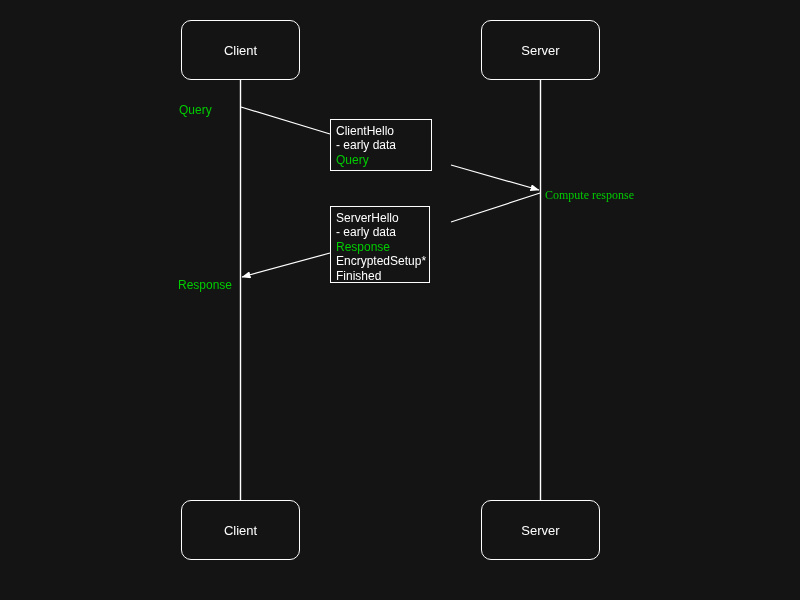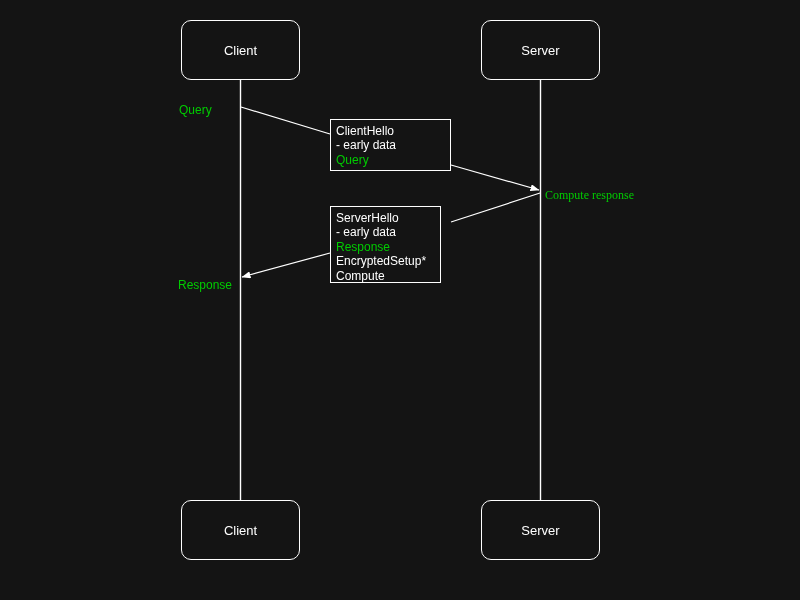--- a/index.html
+++ b/index.html
@@ -104,27 +104,27 @@
   <div class="actor-box" style="left:481px; top:500px; width:119px; height:60px;">
     <span class="actor-label">Server</span>
   </div>
 
   <div class="note" style="left:179px; top:103px;">Query</div>
 
   <div class="note" style="left:545px; top:188px;font-family:Liberation Serif, serif;">Compute response</div>
 
   <div class="note" style="left:178px; top:278px;">Response</div>
 
-  <div class="msg-box" style="left:330px; top:119px; width:121px; height:52px;">
+  <div class="msg-box" style="left:330px; top:119px; width:102px; height:52px;">
     <div class="msg-line">ClientHello</div>
     <div class="msg-line">- early data</div>
     <div class="msg-line green">Query</div>
   </div>
 
-  <div class="msg-box" style="left:330px; top:206px; width:111px; height:77px;">
+  <div class="msg-box" style="left:330px; top:206px; width:100px; height:77px;">
     <div class="msg-line">ServerHello</div>
     <div class="msg-line">- early data</div>
     <div class="msg-line green">Response</div>
     <div class="msg-line">EncryptedSetup*</div>
-    <div class="msg-line">Compute</div>
+    <div class="msg-line">Finished</div>
   </div>
 
 </div>
 
 </body></html>

